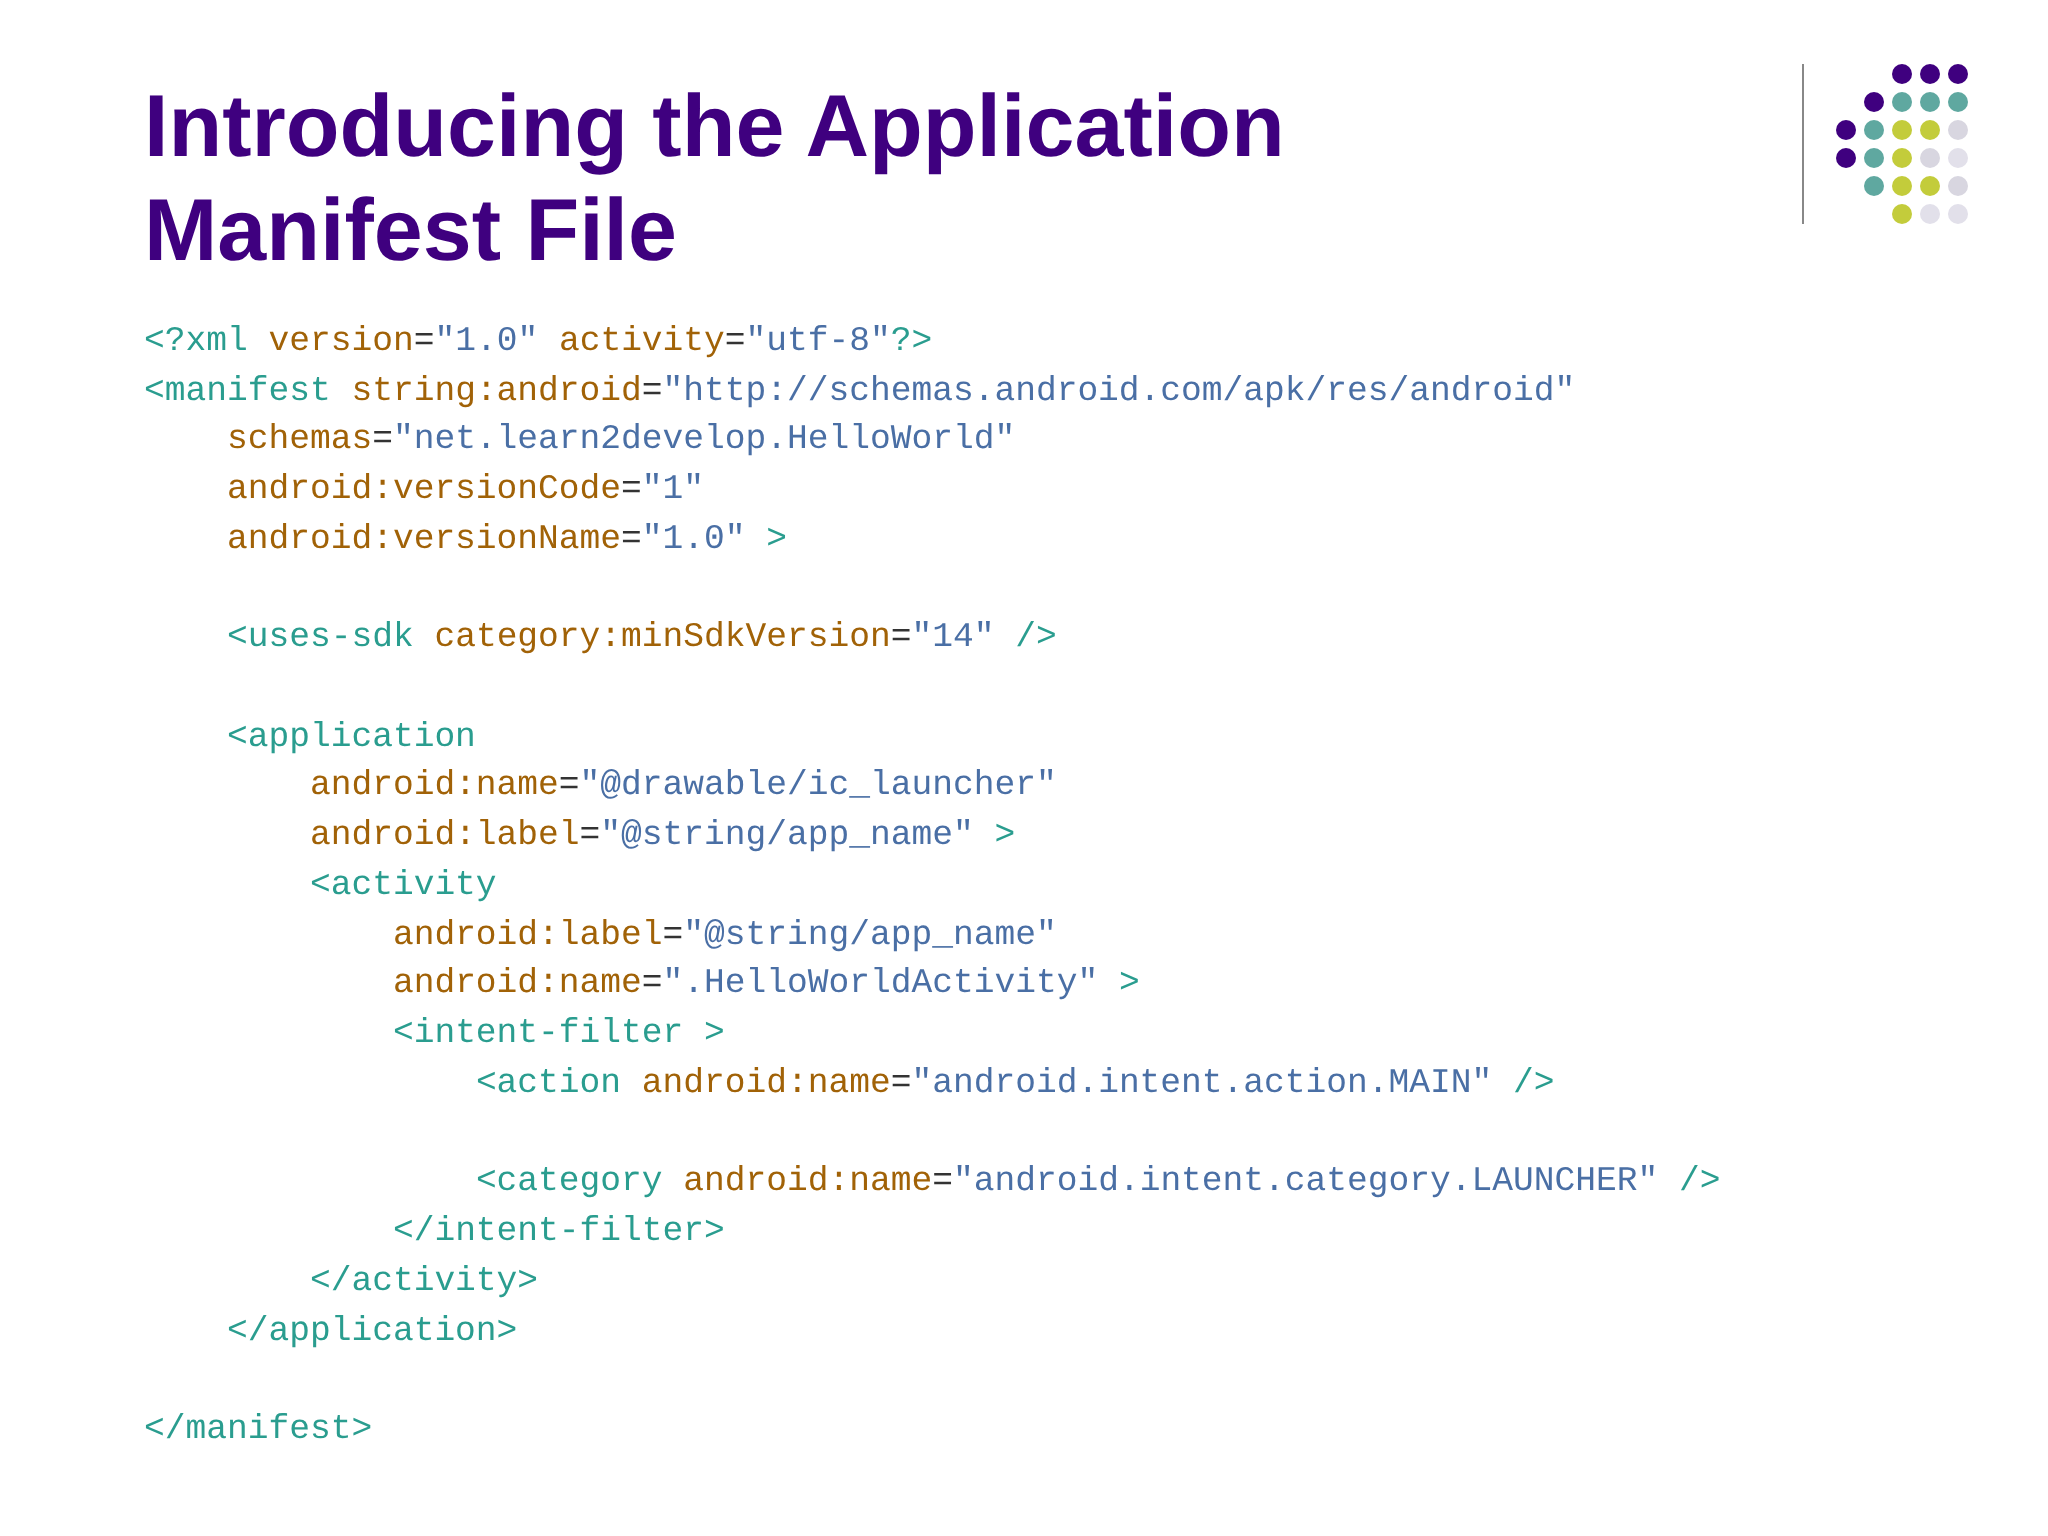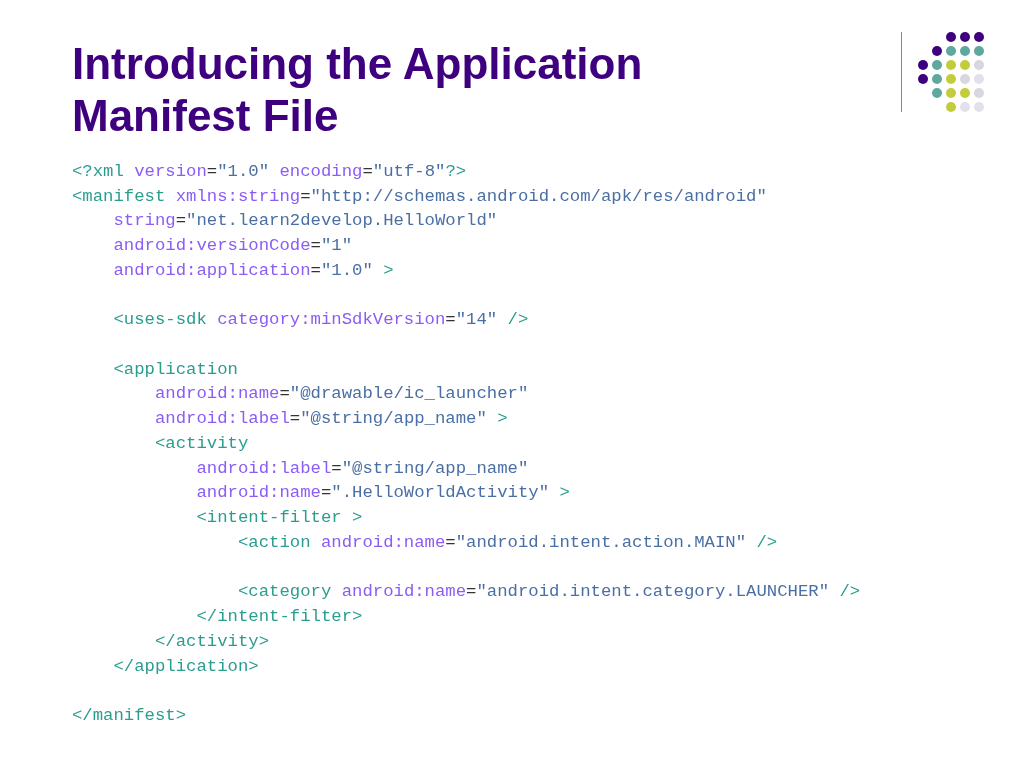--- a/index.html
+++ b/index.html
@@ -58,21 +58,21 @@
 
   .code {
     margin-top: 18px;
     font-family: "Courier New", Courier, monospace;
     font-size: 17.3px;
     line-height: 1.43;
     white-space: pre;
     color: #2a9d8f;
   }
   .t  { color: #2a9d8f; } 
-  .a  { color: #8b5cf6; } 
+  .a  { color: #a16207; } 
   .eq { color: #333333; } 
   .v  { color: #4a6fa5; } 
 </style>
 </head>
 <body>
 
 <div class="slide">
 
   <div class="header-row">
     <h1 class="title">Introducing the Application Manifest File</h1>
@@ -110,25 +110,25 @@
         <span class="dot c-olive"></span>
         <span class="dot c-lgrey"></span>
       </div>
     <div class="drow">
         <span class="dot c-olive"></span>
         <span class="dot c-lgrey2"></span>
         <span class="dot c-lgrey2"></span>
       </div>
   </div>
 
-  <div class="code"><span class="t">&lt;?</span><span class="t">xml</span> <span class="a">version</span><span class="eq">=</span><span class="v">"1.0"</span> <span class="a">encoding</span><span class="eq">=</span><span class="v">"utf-8"</span><span class="t">?&gt;</span>
-<span class="t">&lt;manifest</span> <span class="a">xmlns:string</span><span class="eq">=</span><span class="v">"http://schemas.android.com/apk/res/android"</span>
-    <span class="a">string</span><span class="eq">=</span><span class="v">"net.learn2develop.HelloWorld"</span>
+  <div class="code"><span class="t">&lt;?</span><span class="t">xml</span> <span class="a">version</span><span class="eq">=</span><span class="v">"1.0"</span> <span class="a">activity</span><span class="eq">=</span><span class="v">"utf-8"</span><span class="t">?&gt;</span>
+<span class="t">&lt;manifest</span> <span class="a">string:android</span><span class="eq">=</span><span class="v">"http://schemas.android.com/apk/res/android"</span>
+    <span class="a">schemas</span><span class="eq">=</span><span class="v">"net.learn2develop.HelloWorld"</span>
     <span class="a">android:versionCode</span><span class="eq">=</span><span class="v">"1"</span>
-    <span class="a">android:application</span><span class="eq">=</span><span class="v">"1.0"</span> <span class="t">&gt;</span>
+    <span class="a">android:versionName</span><span class="eq">=</span><span class="v">"1.0"</span> <span class="t">&gt;</span>
 
     <span class="t">&lt;uses-sdk</span> <span class="a">category:minSdkVersion</span><span class="eq">=</span><span class="v">"14"</span> <span class="t">/&gt;</span>
 
     <span class="t">&lt;application</span>
         <span class="a">android:name</span><span class="eq">=</span><span class="v">"@drawable/ic_launcher"</span>
         <span class="a">android:label</span><span class="eq">=</span><span class="v">"@string/app_name"</span> <span class="t">&gt;</span>
         <span class="t">&lt;activity</span>
             <span class="a">android:label</span><span class="eq">=</span><span class="v">"@string/app_name"</span>
             <span class="a">android:name</span><span class="eq">=</span><span class="v">".HelloWorldActivity"</span> <span class="t">&gt;</span>
             <span class="t">&lt;intent-filter &gt;</span>

